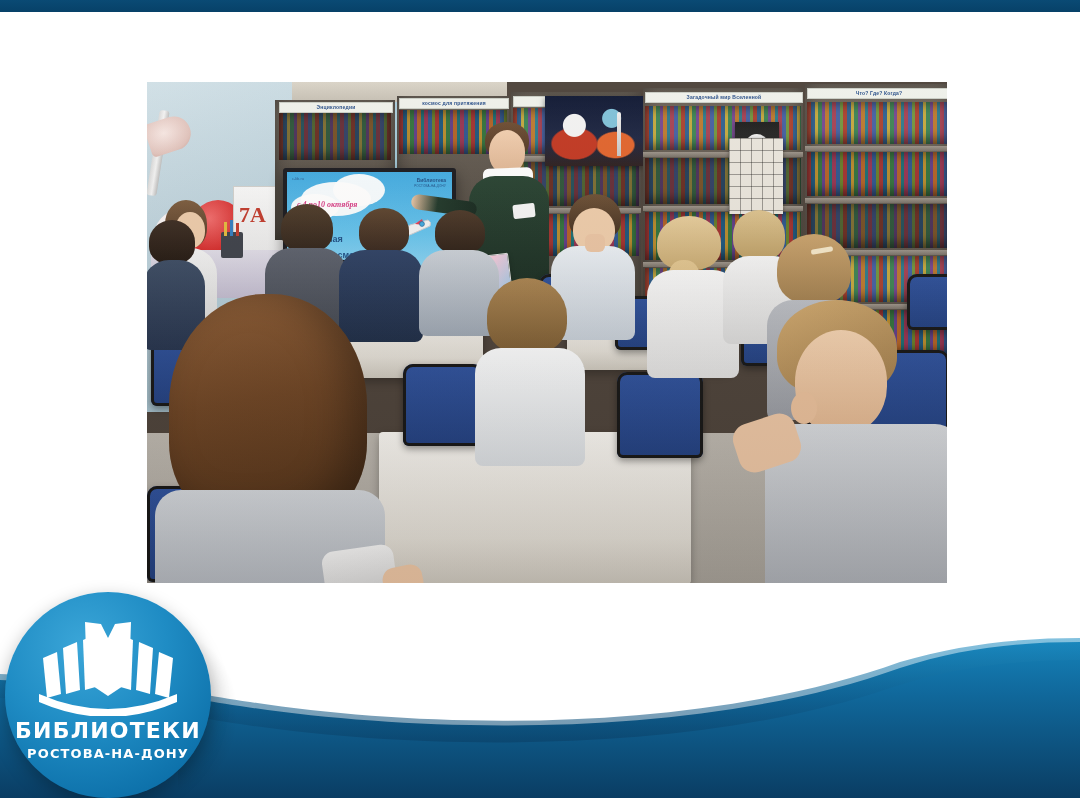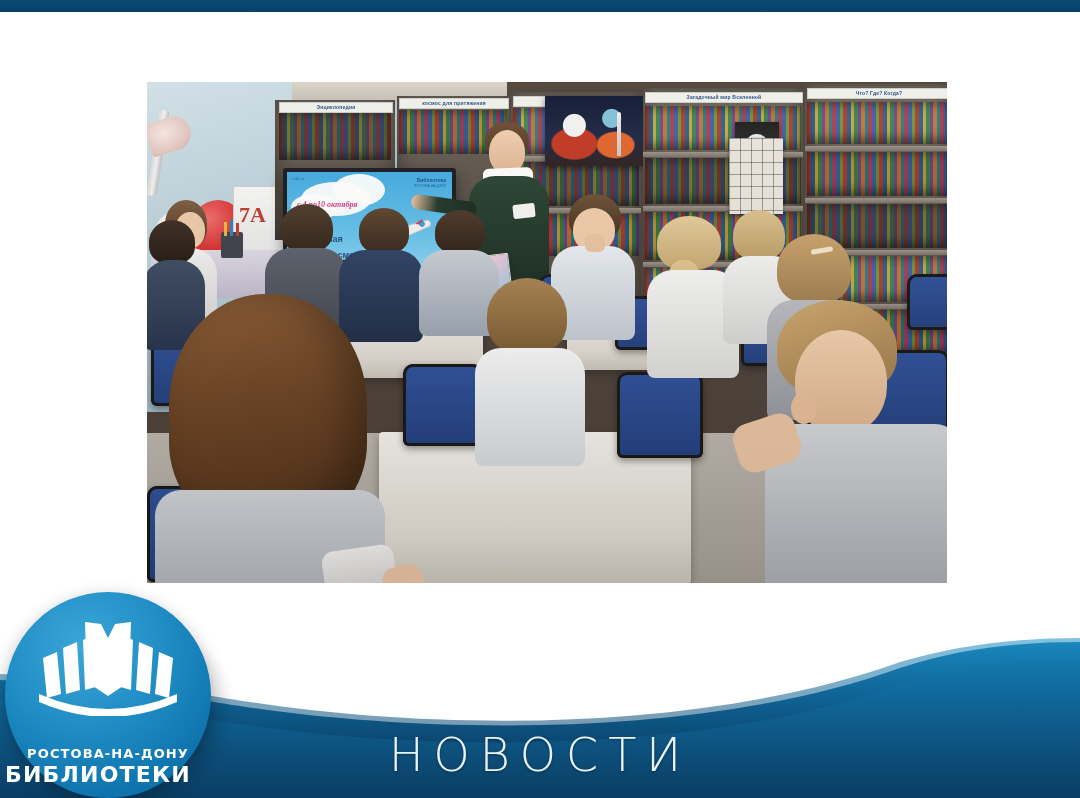--- a/index.html
+++ b/index.html
@@ -292,26 +292,26 @@
   }
   .logo-book {
     position: absolute;
     left: 30px; top: 28px;
     width: 146px; height: 96px;
   }
   .logo-name {
     position: absolute;
     left: 0; top: 126px;
     width: 206px;
+    text-align: center;
     color: #ffffff;
     font-size: 22px;
     font-weight: 700;
     letter-spacing: 1.2px;
     font-family: "DejaVu Sans", sans-serif;
-    margin-top: 44px;
   }
   .logo-city {
     position: absolute;
     left: 0; top: 154px;
     width: 206px;
     text-align: center;
     color: #ffffff;
     font-size: 13px;
     font-weight: 700;
     letter-spacing: 1.1px;
@@ -550,21 +550,20 @@
       </defs>
 
       <path d="M0,82 C120,86 160,96 240,108 C420,136 700,142 900,70 C960,50 1020,44 1080,44 L1080,200 L0,200 Z" fill="url(#bgGrad)"></path>
 
       <path d="M0,76 C130,80 170,92 250,104 C430,132 700,136 900,64 C960,46 1020,40 1080,40 L1080,62 C1010,62 950,70 890,90 C700,156 420,154 240,126 C160,114 120,104 0,100 Z" fill="url(#waveGrad)" opacity=".55"></path>
     </svg>
 
     <div style="position:absolute;left:178px;top:36px;width:60px;height:160px;background:radial-gradient(ellipse at left center, rgba(0,0,0,.22), rgba(0,0,0,0) 70%);"></div>
   </div>
 
-  <div class="banner-title">НОВОСТИ</div>
 
   <div class="logo-badge">
     <svg class="logo-book" viewBox="0 0 146 96">
 
       <path d="M8 38 L22 32 L26 74 L12 78 Z" fill="#ffffff"></path>
       <path d="M28 28 L42 22 L45 70 L31 74 Z" fill="#ffffff"></path>
       <path d="M48 20 L62 14 L64 66 L50 70 Z" fill="#ffffff"></path>
 
       <path d="M138 38 L124 32 L120 74 L134 78 Z" fill="#ffffff"></path>
       <path d="M118 28 L104 22 L101 70 L115 74 Z" fill="#ffffff"></path>

